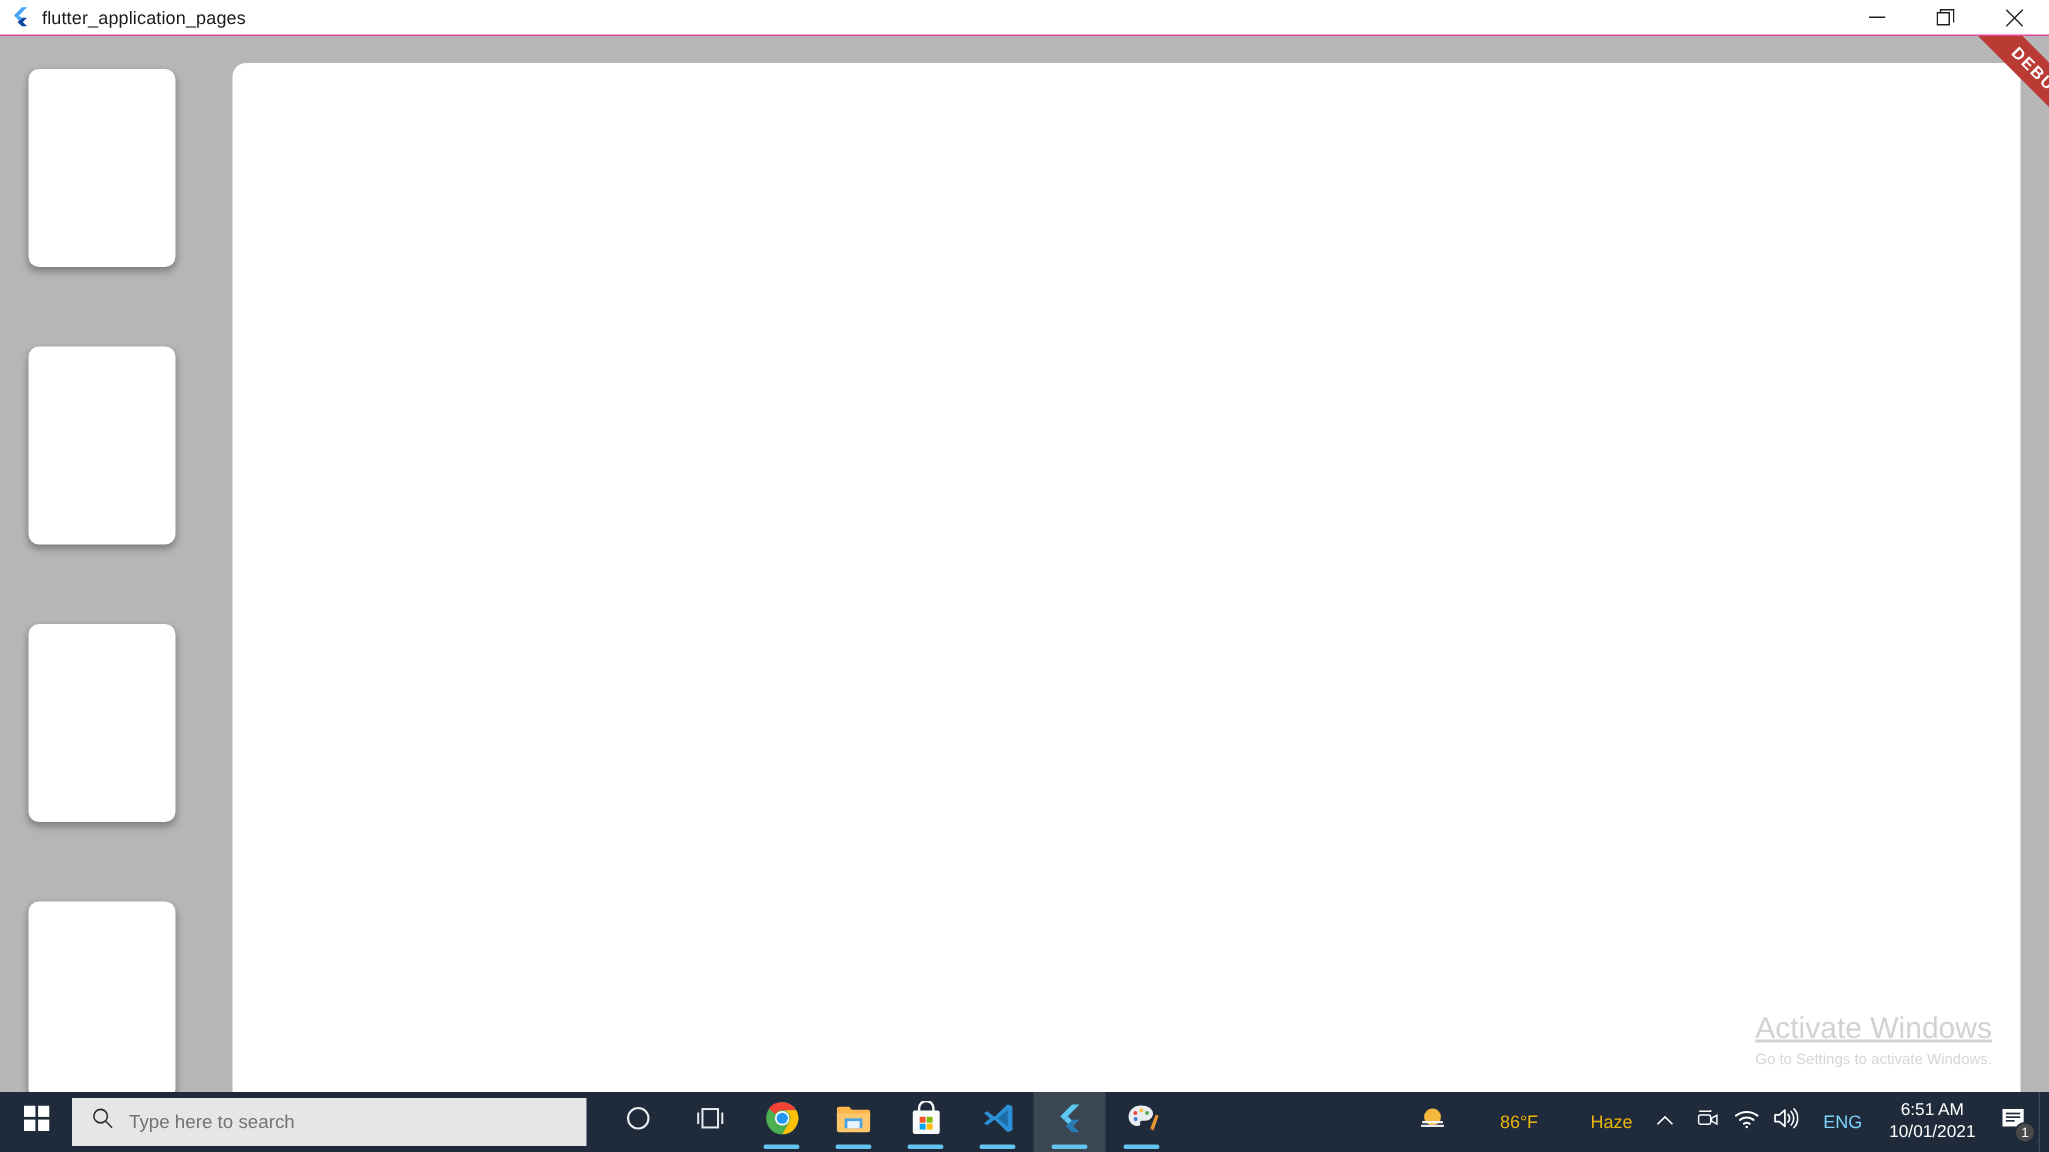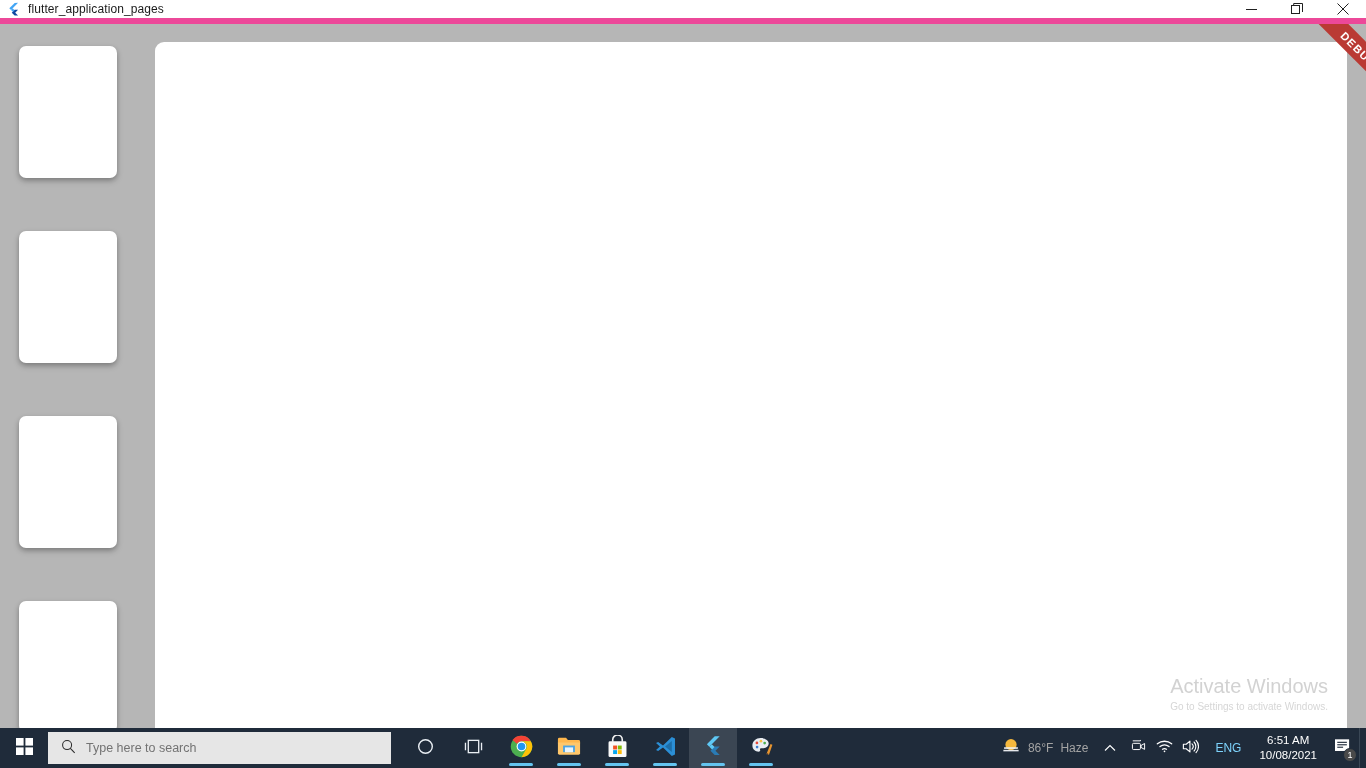--- a/index.html
+++ b/index.html
@@ -14,21 +14,21 @@
 
   
   .titlebar {
     position: absolute;
     top: 0; left: 0;
     width: 1366px;
     height: 24px;
     background: #ffffff;
     display: flex;
     align-items: center;
-    border-bottom: 6px solid #ec4899;
+    border-bottom: 1px solid #ec4899;
   }
   .titlebar-left {
     display: flex;
     align-items: center;
     gap: 7px;
     padding-left: 6px;
     height: 100%;
   }
   .flutter-logo {
     width: 15px; height: 15px;
@@ -128,20 +128,21 @@
     right: 38px;
     bottom: 18px;
     text-align: left;
     user-select: none;
   }
   .watermark .wm-title {
     font-size: 20px;
     color: #d2d2d2;
     line-height: 1.3;
     font-weight: normal;
+    text-decoration: underline;
   }
   .watermark .wm-sub {
     font-size: 10px;
     color: #d6d6d6;
     line-height: 1.5;
   }
 
   
   .taskbar {
     position: absolute;
@@ -209,22 +210,23 @@
   }
   .tray-weather {
     display: flex;
     align-items: center;
     gap: 7px;
     padding: 0 9px;
     height: 40px;
   }
   .tray-weather .wtxt {
     font-size: 12px;
-    color: #a3a3a3;
+    color: #eab308;
     white-space: nowrap;
+    margin-left: 28px;
   }
   .tray-chev {
     width: 26px; height: 40px;
     display: flex; align-items: center; justify-content: center;
   }
   .tray-sys {
     display: flex;
     align-items: center;
     gap: 9px;
     padding: 0 8px;
@@ -494,21 +496,21 @@
           <path d="M12.8 3.2a7 7 0 0 1 0 9.6" fill="none" stroke="#ffffff" stroke-width="1.2" stroke-linecap="round"></path>
           <path d="M14.9 1.4a9.6 9.6 0 0 1 0 13.2" fill="none" stroke="#ffffff" stroke-width="1.2" stroke-linecap="round"></path>
         </svg>
       </span>
     </div>
 
     <div class="tray-lang">ENG</div>
 
     <div class="tray-clock">
       <span>6:51 AM</span>
-      <span>10/08/2021</span>
+      <span>10/01/2021</span>
     </div>
 
     <div class="tray-notif">
       <span>
         <svg width="18" height="16" viewBox="0 0 19 17">
           <rect x="1" y="1.4" width="15" height="12.4" fill="#ffffff"></rect>
           <line x1="3.4" y1="4.6" x2="13.6" y2="4.6" stroke="#1f2b3a" stroke-width="1.2"></line>
           <line x1="3.4" y1="7.2" x2="13.6" y2="7.2" stroke="#1f2b3a" stroke-width="1.2"></line>
           <line x1="3.4" y1="9.8" x2="9.6" y2="9.8" stroke="#1f2b3a" stroke-width="1.2"></line>
         </svg>

